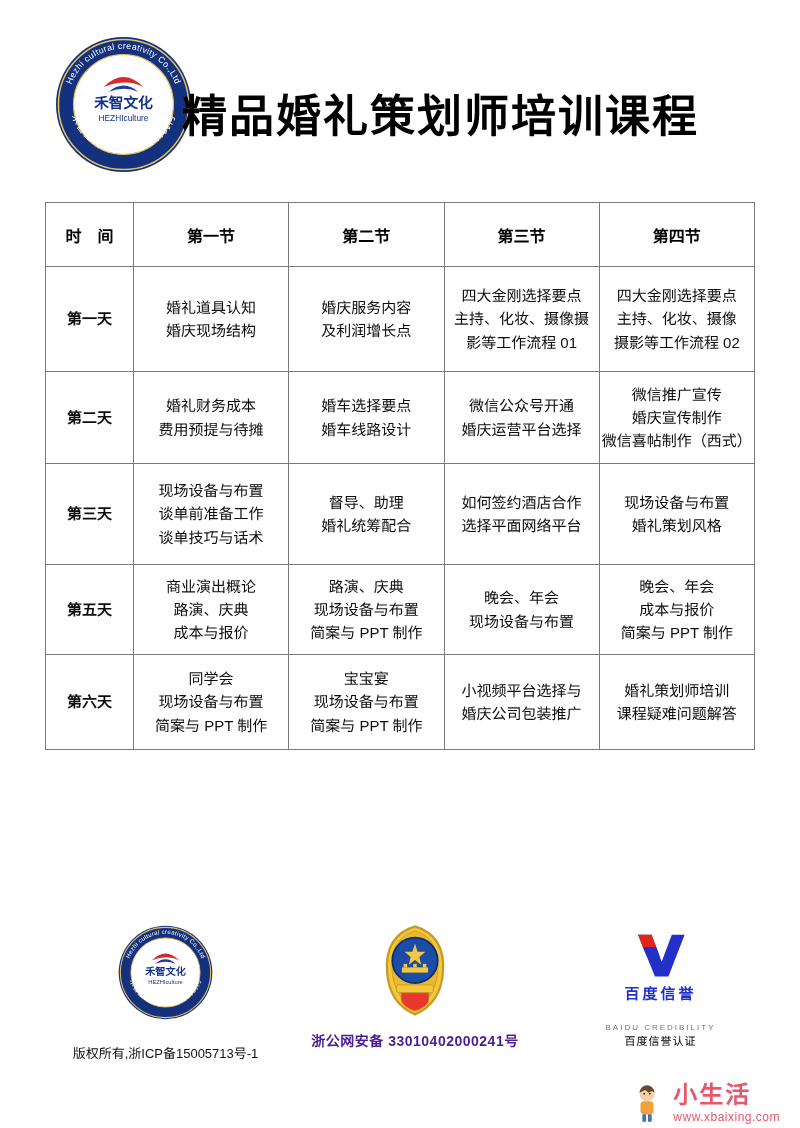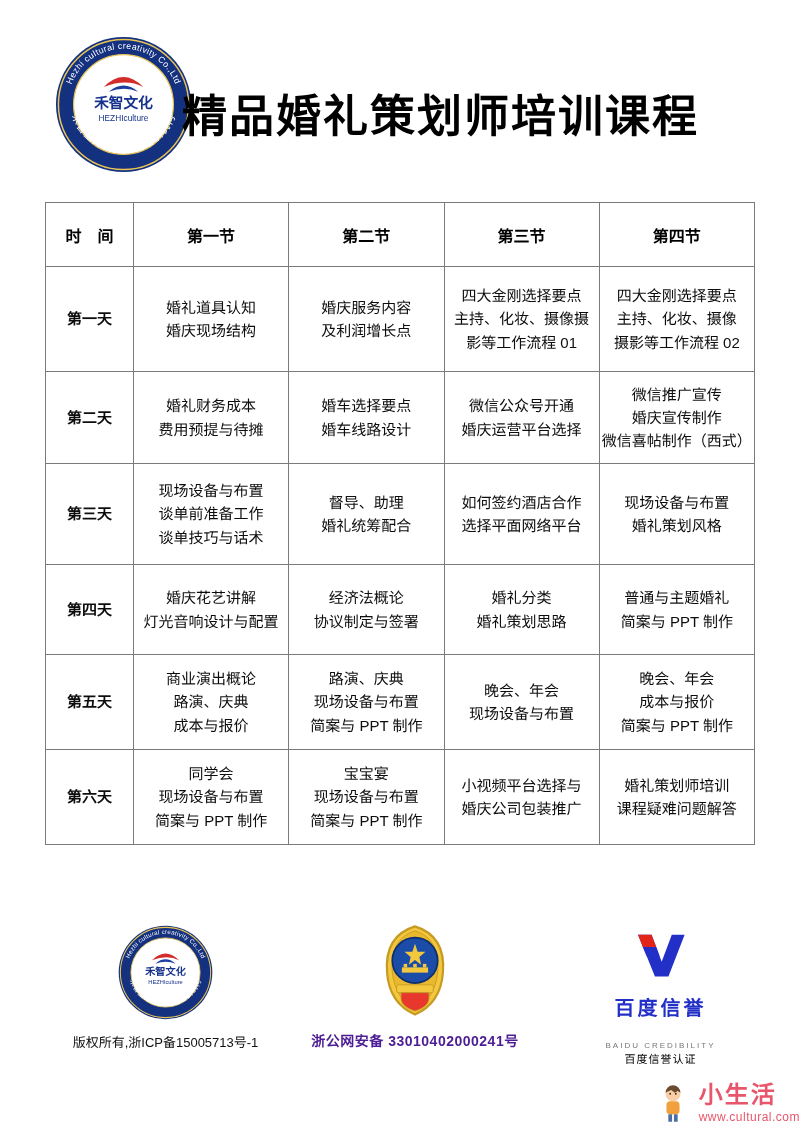--- a/index.html
+++ b/index.html
@@ -42,33 +42,33 @@
   .day-cell { font-size:15px;font-weight:bold; }
   .blue-text { color:var(--hl-blue,#1b39b8); }
 
   
   .f-col { position:absolute; text-align:center; }
   .f-left   { left:58px;  top:925px; width:215px; }
   .f-center { left:305px; top:922px; width:220px; }
   .f-right  { left:568px; top:928px; width:185px; }
 
   .logo-small { width:95px; height:95px; margin:0 auto; }
-  .copyright { margin-top:12px; font-size:13px; color:#111; }
+  .copyright { margin-top:23px; font-size:13px; color:#111; }
 
   .police-badge { width:80px; height:96px; margin:0 auto; }
   .police-text { margin-top:12px; font-size:14px; font-weight:bold; color:#4c1d95; letter-spacing:0.5px; }
 
   .baidu-v { width:58px; height:54px; margin:0 auto; }
-  .baidu-name { margin-top:10px; font-size:20px; font-weight:bold; letter-spacing:3px; color:var(--baidu-blue,#2230c8); }
+  .baidu-name { margin-top:0; font-size:15px; font-weight:bold; letter-spacing:3px; color:var(--baidu-blue,#2230c8); }
   .baidu-en { margin-top:20px; font-size:8px; letter-spacing:2px; color:#777; }
   .baidu-caption { margin-top:0; font-size:11px; color:#000; letter-spacing:1px; }
 
   
   .watermark {
-    position:absolute; right:0; bottom:4px;
+    position:absolute; right:20px; bottom:4px;
     display:flex; align-items:flex-end; gap:12px; cursor:pointer;
   }
   .mascot { display:block; width:28px; height:40px; }
   .wm-text { display:flex; flex-direction:column; align-items:flex-start; }
   .wm-name { font-size:24px; font-weight:bold; color:var(--wm-pink,#e8566b); letter-spacing:2px; line-height:1; }
   .wm-url  { font-size:12px; color:var(--wm-pink,#e8566b); margin-top:3px; letter-spacing:0.5px; }
 </style>
 </head>
 <body>
 
@@ -172,39 +172,20 @@
           <td>
             <div class="cell-line">如何签约酒店合作</div>
             <div class="cell-line">选择平面网络平台</div>
           </td>
           <td>
             <div class="cell-line">现场设备与布置</div>
             <div class="cell-line">婚礼策划风格</div>
           </td>
         </tr>
         <tr>
-          <td class="day-cell">第四天</td>
-          <td>
-            <div class="cell-line">婚庆花艺讲解</div>
-            <div class="cell-line">灯光音响设计与配置</div>
-          </td>
-          <td>
-            <div class="cell-line">经济法概论</div>
-            <div class="cell-line">协议制定与签署</div>
-          </td>
-          <td>
-            <div class="cell-line">婚礼分类</div>
-            <div class="cell-line">婚礼策划思路</div>
-          </td>
-          <td>
-            <div class="cell-line">普通与主题婚礼</div>
-            <div class="cell-line">简案与 PPT 制作</div>
-          </td>
-        </tr>
-        <tr>
           <td class="day-cell">第五天</td>
           <td>
             <div class="cell-line">商业演出概论</div>
             <div class="cell-line">路演、庆典</div>
             <div class="cell-line">成本与报价</div>
           </td>
           <td>
             <div class="cell-line">路演、庆典</div>
             <div class="cell-line">现场设备与布置</div>
             <div class="cell-line">简案与 PPT 制作</div>
@@ -309,17 +290,17 @@
         <path d="M7,9 a8,8 0 0 1 16,0 l-3,-2 -3,2 -4,-3 -4,2 Z" fill="#6b4a2f"></path>
         <circle cx="12" cy="10" r="1" fill="#3a2a1a"></circle>
         <circle cx="18" cy="10" r="1" fill="#3a2a1a"></circle>
         <rect x="8" y="18" width="14" height="14" rx="4" fill="#f2a03c"></rect>
         <rect x="10" y="32" width="4" height="8" fill="#4a6fa5"></rect>
         <rect x="16" y="32" width="4" height="8" fill="#4a6fa5"></rect>
       </svg>
     </span>
     <span class="wm-text">
       <span class="wm-name">小生活</span>
-      <span class="wm-url">www.cultural.com</span>
+      <span class="wm-url">www.xbaixing.com</span>
     </span>
   </div>
 
 </div>
 
 </body></html>

